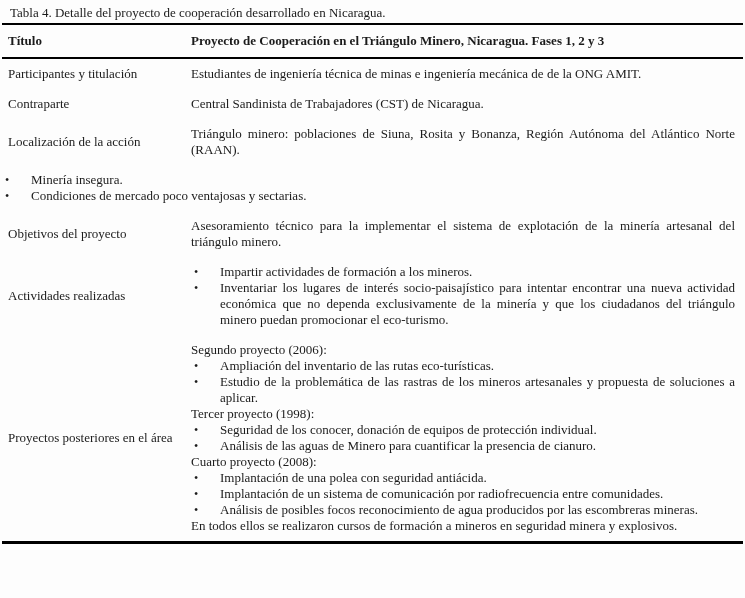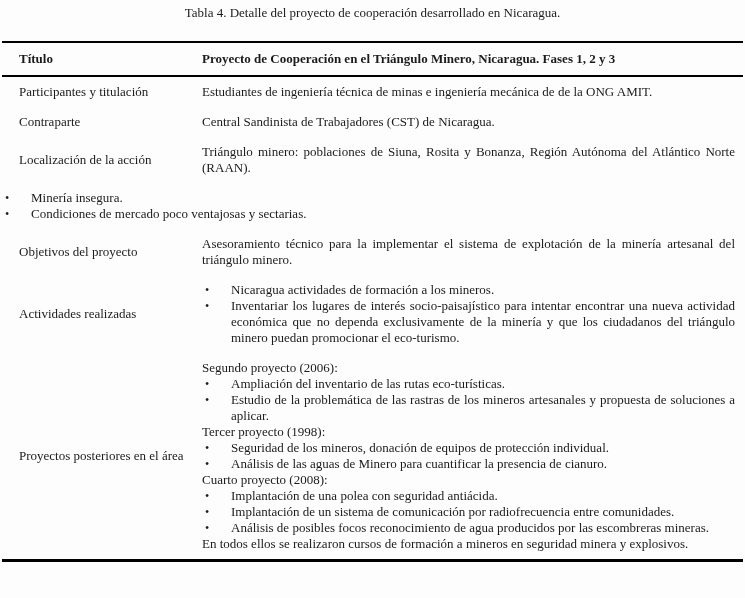--- a/index.html
+++ b/index.html
@@ -9,22 +9,22 @@
   body {
     width: 745px;
     height: 598px;
     background: #fdfdfd;
     color: #1b1b1b;
     font-family: "Liberation Serif", "DejaVu Serif", serif;
     font-size: 13px;
     overflow: hidden;
   }
   .caption {
-    text-align: center;
-    margin: 5px 10px 21px 10px;
+    text-align: left;
+    margin: 5px 10px 3px 10px;
     line-height: 15px;
   }
   .tbl {
     margin: 0 2px;
     border-top: 2px solid #000;
     border-bottom: 3px solid #000;
   }
   .row {
     display: flex;
     align-items: stretch;
@@ -36,21 +36,20 @@
     padding: 8px 0;
   }
   .label-cell {
     flex: 0 0 189px;
     width: 189px;
     box-sizing: border-box;
     padding-left: 6px;
     display: flex;
     align-items: center;
     line-height: 16px;
-    margin-left: 11px;
   }
   .content-cell {
     flex: 1 1 auto;
     padding-right: 8px;
     text-align: justify;
     line-height: 16px;
   }
   .para { line-height: 16px; }
   .bullet-item {
     position: relative;
@@ -105,32 +104,32 @@
       </div>
       <div class="row">
         <div class="label-cell">Objetivos del proyecto</div>
         <div class="content-cell">
           <div class="para">Asesoramiento técnico para la implementar el sistema de explotación de la minería artesanal del triángulo minero.</div>
         </div>
       </div>
       <div class="row">
         <div class="label-cell">Actividades realizadas</div>
         <div class="content-cell">
-          <div class="bullet-item"><div class="bullet-glyph">•</div><span>Nicaragua actividades de formación a los mineros.</span></div>
+          <div class="bullet-item"><div class="bullet-glyph">•</div><span>Impartir actividades de formación a los mineros.</span></div>
           <div class="bullet-item"><div class="bullet-glyph">•</div><span>Inventariar los lugares de interés socio-paisajístico para intentar encontrar una nueva actividad económica que no dependa exclusivamente de la minería y que los ciudadanos del triángulo minero puedan promocionar el eco-turismo.</span></div>
         </div>
       </div>
       <div class="row">
         <div class="label-cell">Proyectos posteriores en el área</div>
         <div class="content-cell">
           <div class="section-heading">Segundo proyecto (2006):</div>
           <div class="bullet-item"><div class="bullet-glyph">•</div><span>Ampliación del inventario de las rutas eco-turísticas.</span></div>
           <div class="bullet-item"><div class="bullet-glyph">•</div><span>Estudio de la problemática de las rastras de los mineros artesanales y propuesta de soluciones a aplicar.</span></div>
           <div class="section-heading">Tercer proyecto (1998):</div>
-          <div class="bullet-item"><div class="bullet-glyph">•</div><span>Seguridad de los mineros, donación de equipos de protección individual.</span></div>
+          <div class="bullet-item"><div class="bullet-glyph">•</div><span>Seguridad de los conocer, donación de equipos de protección individual.</span></div>
           <div class="bullet-item"><div class="bullet-glyph">•</div><span>Análisis de las aguas de Minero para cuantificar la presencia de cianuro.</span></div>
           <div class="section-heading">Cuarto proyecto (2008):</div>
           <div class="bullet-item"><div class="bullet-glyph">•</div><span>Implantación de una polea con seguridad antiácida.</span></div>
           <div class="bullet-item"><div class="bullet-glyph">•</div><span>Implantación de un sistema de comunicación por radiofrecuencia entre comunidades.</span></div>
           <div class="bullet-item"><div class="bullet-glyph">•</div><span>Análisis de posibles focos reconocimiento de agua producidos por las escombreras mineras.</span></div>
           <div class="para">En todos ellos se realizaron cursos de formación a mineros en seguridad minera y explosivos.</div>
         </div>
       </div>
     </div>
 </div>

